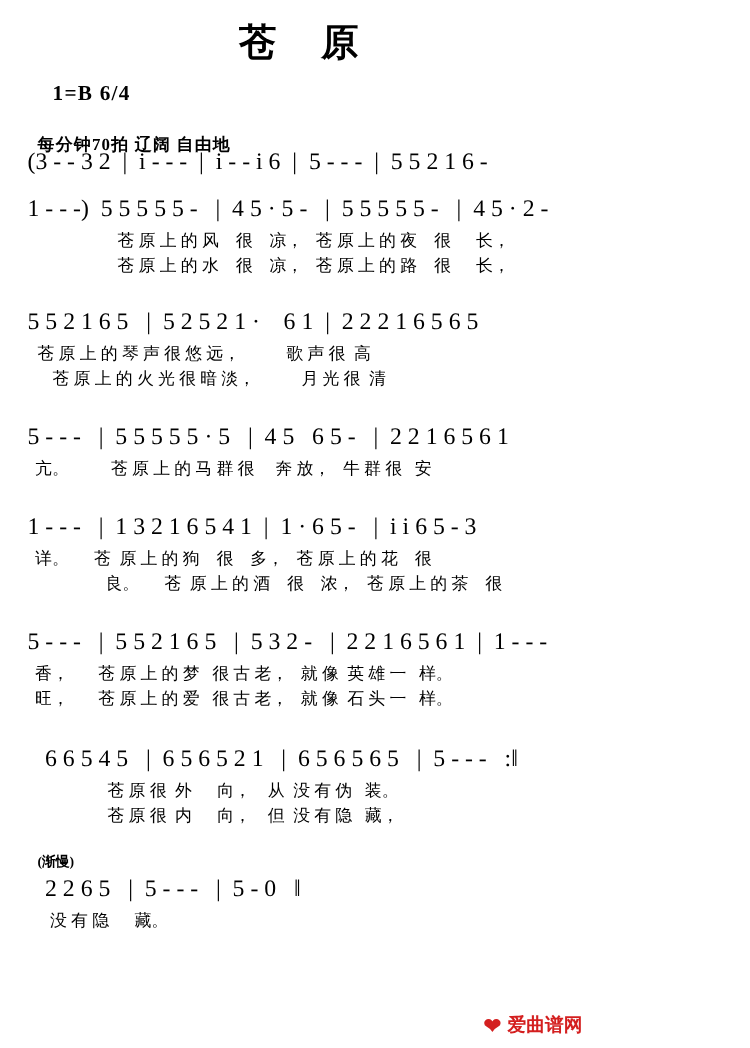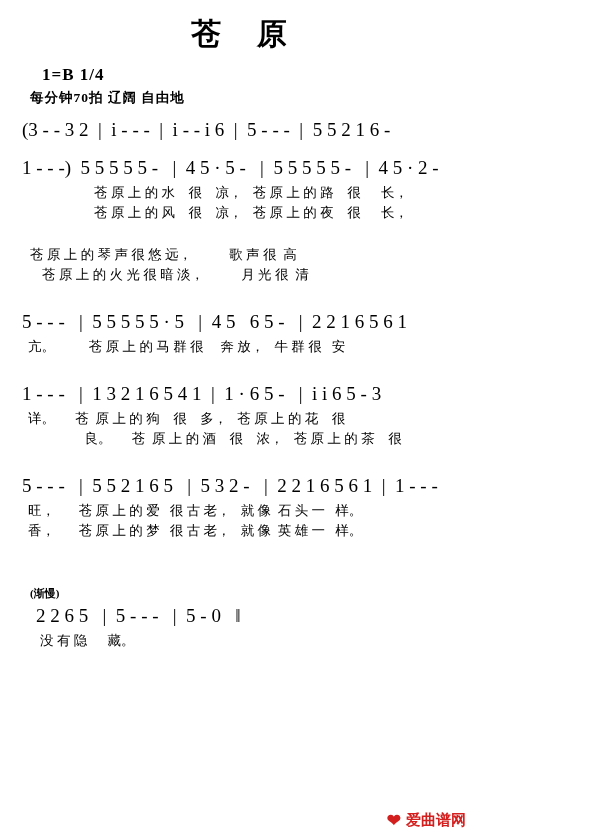--- a/index.html
+++ b/index.html
@@ -51,21 +51,21 @@
     right: 32px;
     top: -4px;
     text-align: left;
     font-size: 13.5px;
     font-weight: bold;
     line-height: 19px;
   }
   .tempo {
     position: absolute;
     left: 30px;
-    top: 28px;
+    top: 46px;
     font-size: 13.5px;
     font-weight: bold;
     letter-spacing: 1px;
   }
   
   .system {
     position: relative;
     margin: 0 22px;
   }
   .notes {
@@ -113,39 +113,40 @@
   }
 </style>
 </head>
 <body>
 
 <div class="sheet">
 
   <div class="title">苍  原</div>
 
   <div class="header-row">
-    <div class="key-sig">1=B  1/4</div>
+    <div class="key-sig">1=B  6/4</div>
     <div class="tempo">每分钟70拍  辽阔  自由地</div>
   </div>
 
   <div class="system" style="margin-top:2px;">
     <div class="notes">(3 - - 3 2  |  i - - -  |  i - - i 6  |  5 - - -  |  5 5 2 1 6 -</div>
   </div>
 
   <div class="sys-gap"></div>
 
   <div class="system">
     <div class="notes">1 - - -)  5 5 5 5 5 -   |  4 5 · 5 -   |  5 5 5 5 5 -   |  4 5 · 2 -</div>
+    <div class="lyric lyric-indent" style="padding-left:72px;">苍 原 上 的 风    很    凉，   苍 原 上 的 夜    很      长，</div>
     <div class="lyric lyric-indent" style="padding-left:72px;">苍 原 上 的 水    很    凉，   苍 原 上 的 路    很      长，</div>
-    <div class="lyric lyric-indent" style="padding-left:72px;">苍 原 上 的 风    很    凉，   苍 原 上 的 夜    很      长，</div>
   </div>
 
   <div class="sys-gap" style="height:22px;"></div>
 
   <div class="system">
+    <div class="notes">5 5 2 1 6 5   |  5 2 5 2 1 ·    6 1  |  2 2 2 1 6 5 6 5</div>
     <div class="lyric" style="padding-left:8px;">苍 原 上 的 琴 声 很 悠 远，           歌 声 很  高</div>
     <div class="lyric" style="padding-left:8px;margin-left:12px;">苍 原 上 的 火 光 很 暗 淡，           月 光 很  清</div>
   </div>
 
   <div class="sys-gap" style="height:24px;"></div>
 
   <div class="system">
     <div class="notes">5 - - -   |  5 5 5 5 5 · 5   |  4 5   6 5 -   |  2 2 1 6 5 6 1</div>
     <div class="lyric" style="padding-left:6px;">亢。          苍 原 上 的 马 群 很     奔 放，   牛 群 很   安</div>
   </div>
@@ -155,26 +156,31 @@
   <div class="system">
     <div class="notes">1 - - -   |  1 3 2 1 6 5 4 1  |  1 · 6 5 -   |  i i 6 5 - 3</div>
     <div class="lyric" style="padding-left:6px;">详。      苍  原 上 的 狗    很    多，   苍 原 上 的 花    很</div>
     <div class="lyric" style="padding-left:6px;text-align:center;">良。      苍  原 上 的 酒    很    浓，   苍 原 上 的 茶    很</div>
   </div>
 
   <div class="sys-gap" style="height:24px;"></div>
 
   <div class="system">
     <div class="notes">5 - - -   |  5 5 2 1 6 5   |  5 3 2 -   |  2 2 1 6 5 6 1  |  1 - - -</div>
+    <div class="lyric" style="padding-left:6px;">香，       苍 原 上 的 梦   很 古 老，   就 像  英 雄 一   样。</div>
     <div class="lyric" style="padding-left:6px;">旺，       苍 原 上 的 爱   很 古 老，   就 像  石 头 一   样。</div>
-    <div class="lyric" style="padding-left:6px;">香，       苍 原 上 的 梦   很 古 老，   就 像  英 雄 一   样。</div>
   </div>
 
   <div class="sys-gap" style="height:26px;"></div>
 
+  <div class="system">
+    <div class="notes" style="padding-left:14px;">6 6 5 4 5   |  6 5 6 5 2 1   |  6 5 6 5 6 5   |  5 - - -   :‖</div>
+    <div class="lyric" style="padding-left:64px;">苍 原 很  外      向，    从  没 有 伪   装。</div>
+    <div class="lyric" style="padding-left:64px;">苍 原 很  内      向，    但  没 有 隐   藏，</div>
+  </div>
 
   <div class="system" style="margin-top:19px;">
     <div class="slow-mark" style="padding-left:8px;">(渐慢)</div>
   </div>
 
   <div class="system" style="margin-top:2px;">
     <div class="notes" style="padding-left:14px;">2 2 6 5   |  5 - - -   |  5 - 0   ‖</div>
     <div class="lyric" style="padding-left:18px;">没 有 隐      藏。</div>
   </div>
 

